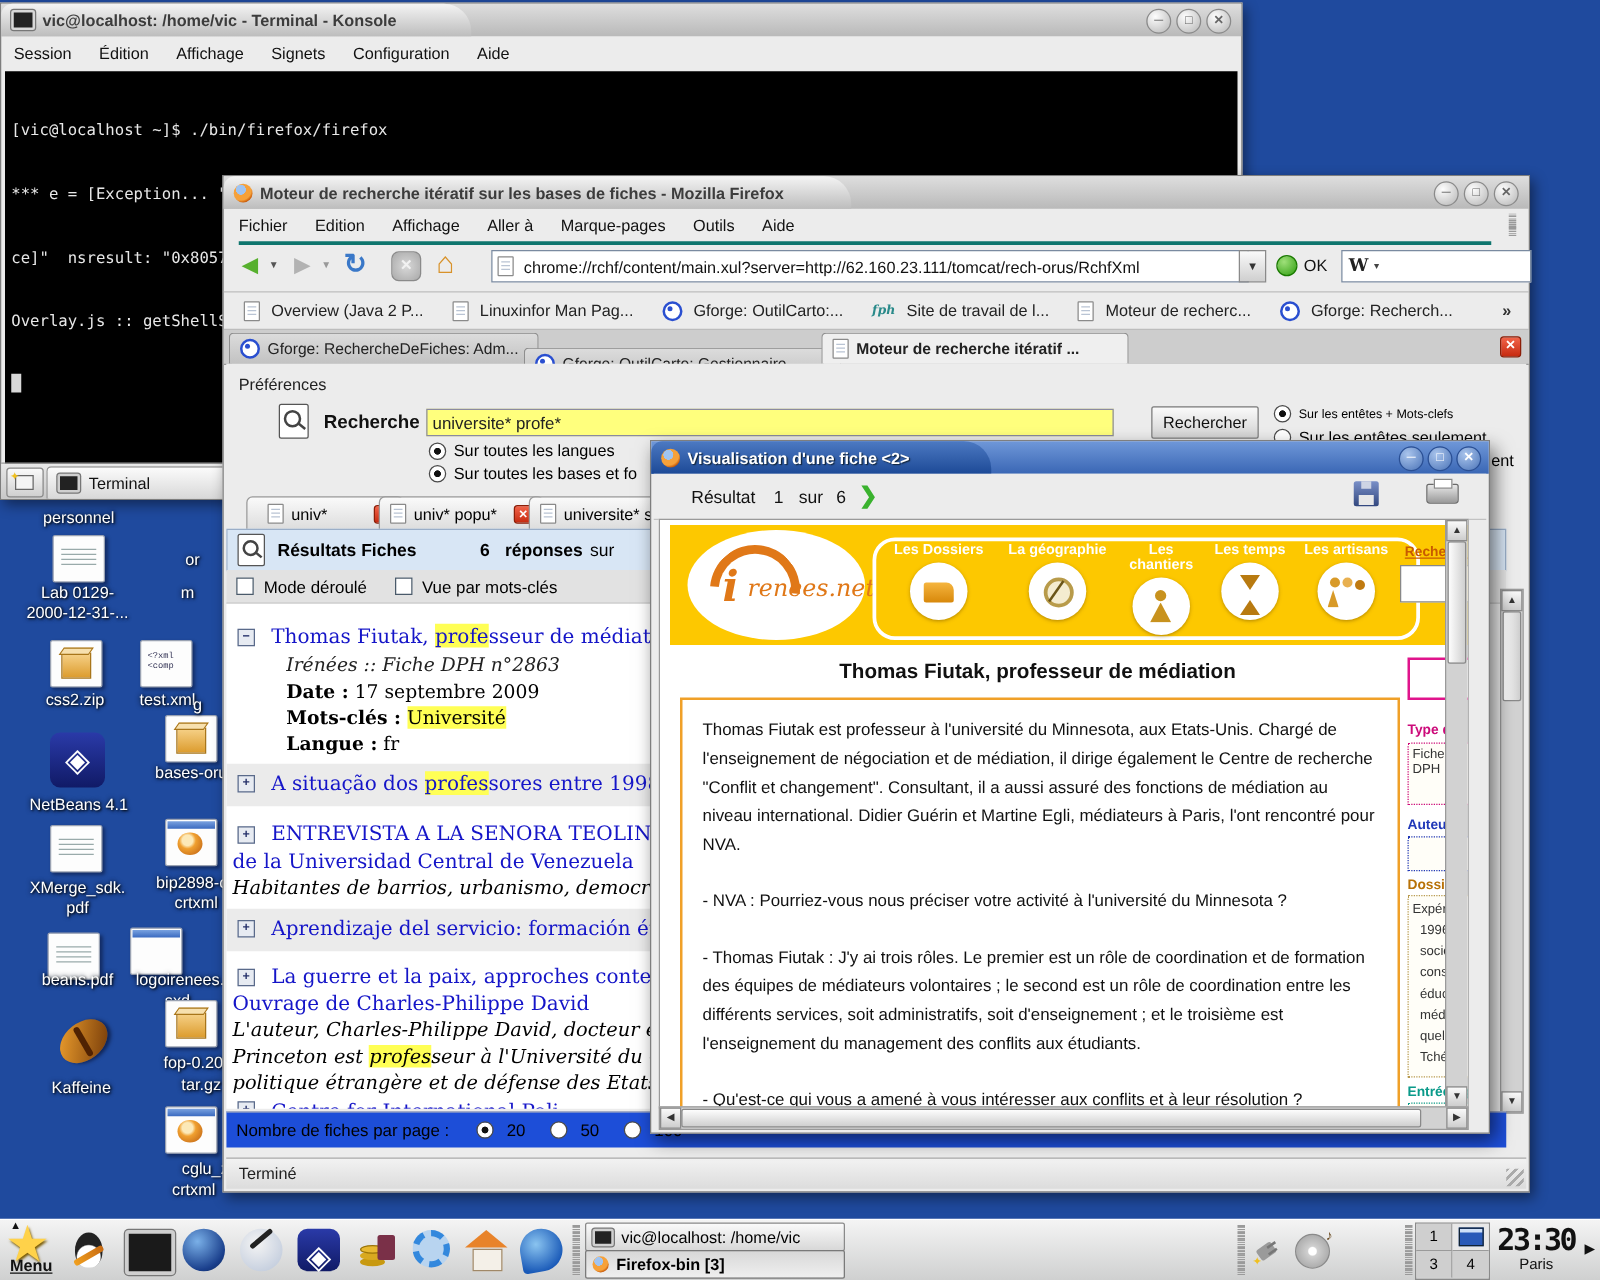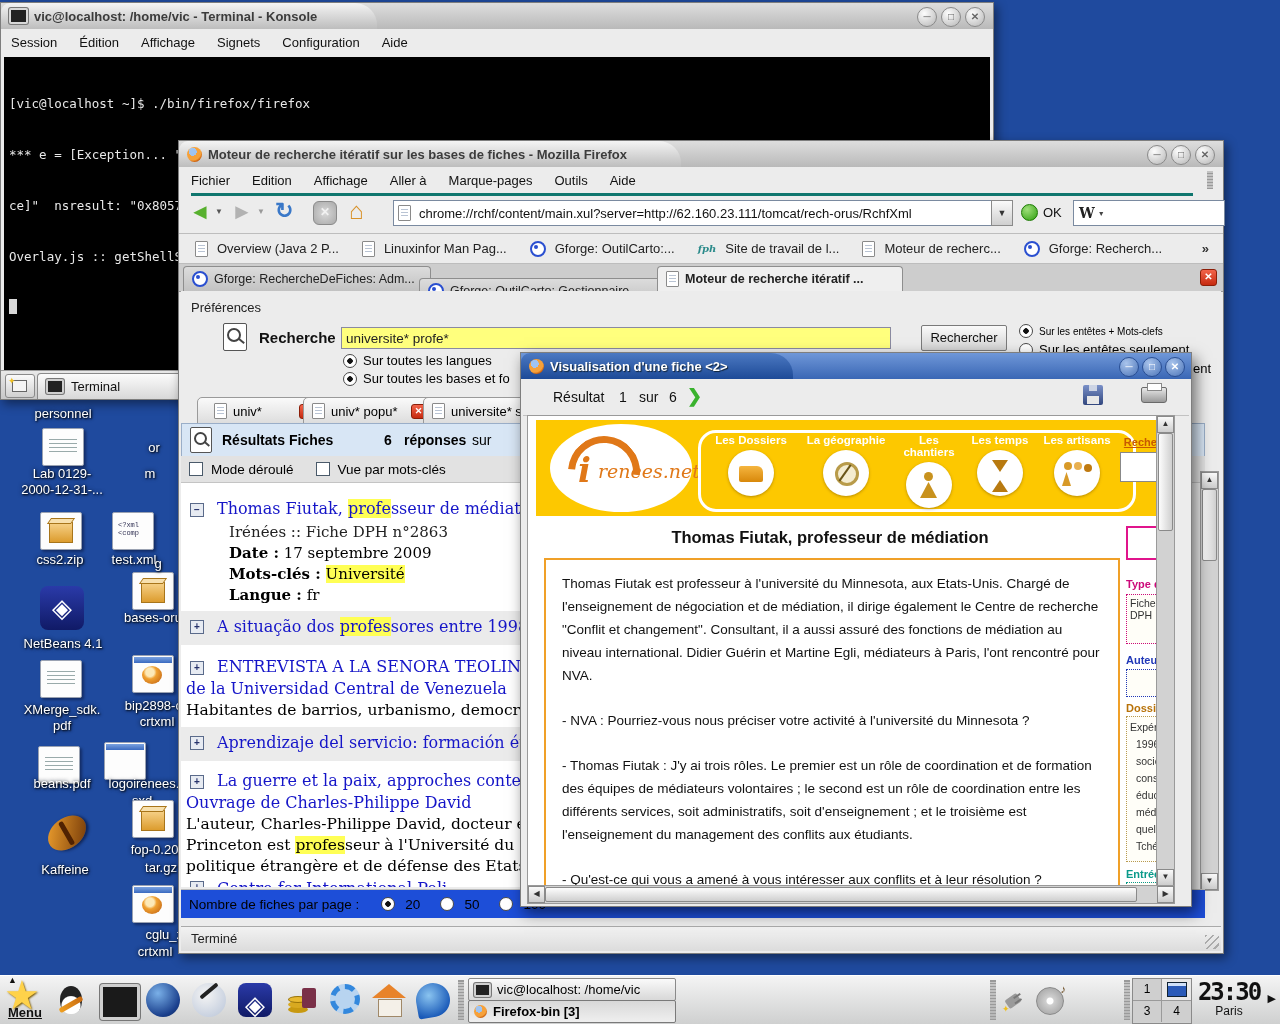--- a/index.html
+++ b/index.html
@@ -60,21 +60,21 @@
           background:radial-gradient(circle at 40% 35%,#fce9b8 0 25%,#f0a030 40%,#b85a10);}
   .cube{position:absolute;background:linear-gradient(#2a3aa8,#101a66);border-radius:8px;}
   .cube::before{content:"◈";position:absolute;inset:0;color:#fff;font-size:26px;line-height:44px;text-align:center;}
   .bean{position:absolute;width:42px;height:30px;border-radius:50%;
         background:linear-gradient(135deg,#f5a530,#6e3406);transform:rotate(-38deg);
         box-shadow:2px 2px 3px rgba(0,0,20,.5);}
   .bean::before{content:"";position:absolute;left:18px;top:2px;width:5px;height:26px;background:#502202;border-radius:3px;transform:rotate(8deg);}
   
   .link{color:#1515c8;}
   .serif{font-family:"DejaVu Serif",serif;}
-  .ital{}
+  .ital{font-style:italic;}
   .navbtn{font-size:22px;line-height:26px;}
   .tab{position:absolute;top:2px;height:24px;background:linear-gradient(#f2f2f2,#d2d2d2);
        border:1px solid #8e8e8e;border-bottom:none;border-radius:4px 4px 0 0;
        display:flex;align-items:center;gap:6px;padding:0 8px;font-size:12.5px;color:#222;overflow:hidden;}
   .qtab{position:absolute;top:0;height:26px;background:linear-gradient(#fafafa,#dcdcdc);
         border:1px solid #9a9a9a;border-radius:5px 5px 0 0;display:flex;align-items:center;gap:6px;
         padding:0 8px;font-size:13px;}
   .nav-ic{width:46px;height:46px;border-radius:50%;background:#fff;box-shadow:0 1px 3px rgba(120,80,0,.5);
           position:relative;}
   .sideh{font-size:11px;font-weight:bold;}

